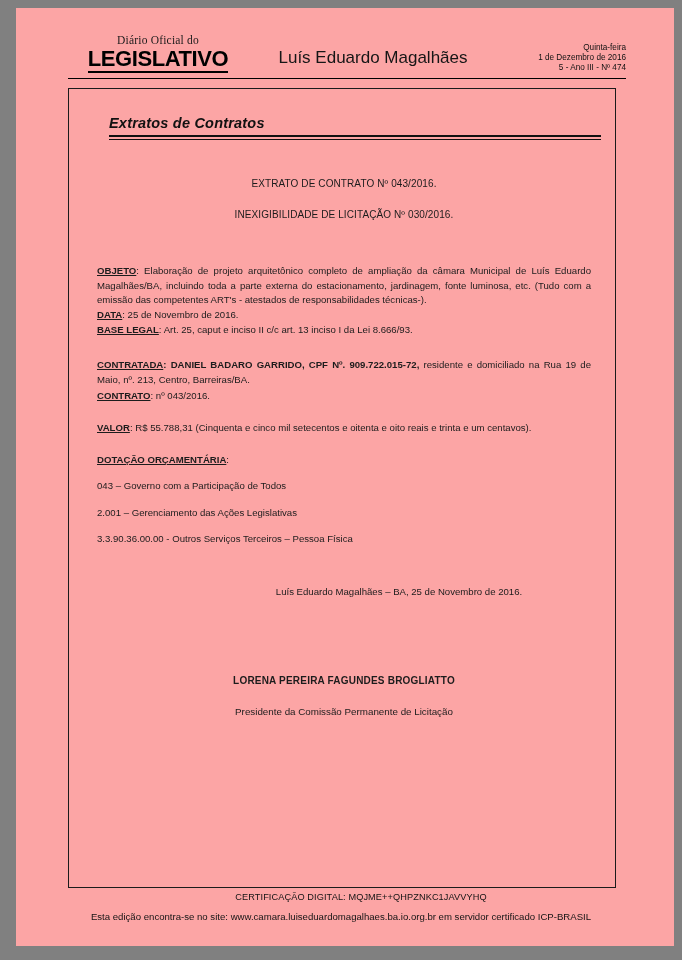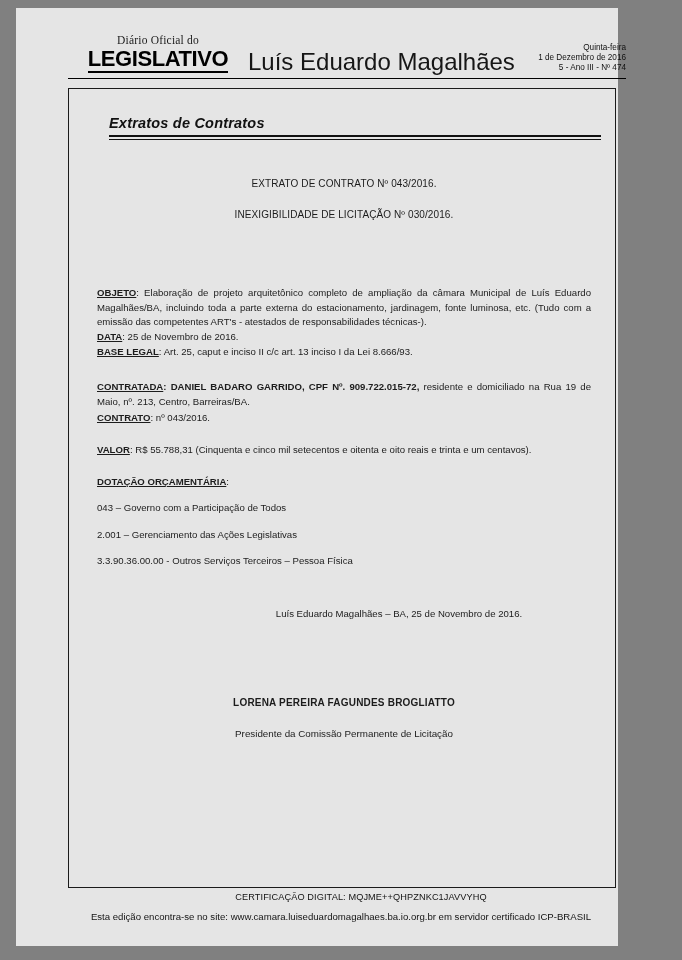--- a/index.html
+++ b/index.html
@@ -10,23 +10,23 @@
     width: 682px;
     height: 960px;
     background: #808080;
     font-family: "Liberation Sans", sans-serif;
     overflow: hidden;
   }
   .page-sheet {
     position: absolute;
     left: 16px;
     top: 8px;
-    width: 602px;
+    width: 658px;
     height: 938px;
-    background: #e5e5e5;
+    background: #fca5a5;
     box-sizing: border-box;
   }
   
   .masthead {
     position: absolute;
     left: 52px;
     top: 26px;
     width: 558px;
     height: 40px;
   }
@@ -54,21 +54,21 @@
     border-bottom: 2.5px solid #000;
     display: inline-block;
     padding-bottom: 0px;
   }
   .masthead-title {
     position: absolute;
     left: 180px;
     top: 14px;
     width: 250px;
     text-align: center;
-    font-size: 24px;
+    font-size: 17px;
     color: #161616;
     white-space: nowrap;
   }
   .masthead-meta {
     position: absolute;
     right: 0;
     top: 9px;
     text-align: right;
     font-size: 8.2px;
     line-height: 10px;
@@ -127,21 +127,21 @@
     letter-spacing: 0.1px;
   }
   .doc-title.second {
     margin-top: 16px;
   }
   .para {
     text-align: justify;
     margin: 0;
   }
   .block-objeto {
-    margin-top: 64px;
+    margin-top: 42px;
   }
   .lbl {
     font-weight: bold;
     text-decoration: underline;
     text-align: right;
   }
   .b {
     font-weight: bold;
   }
   .tight-line {

